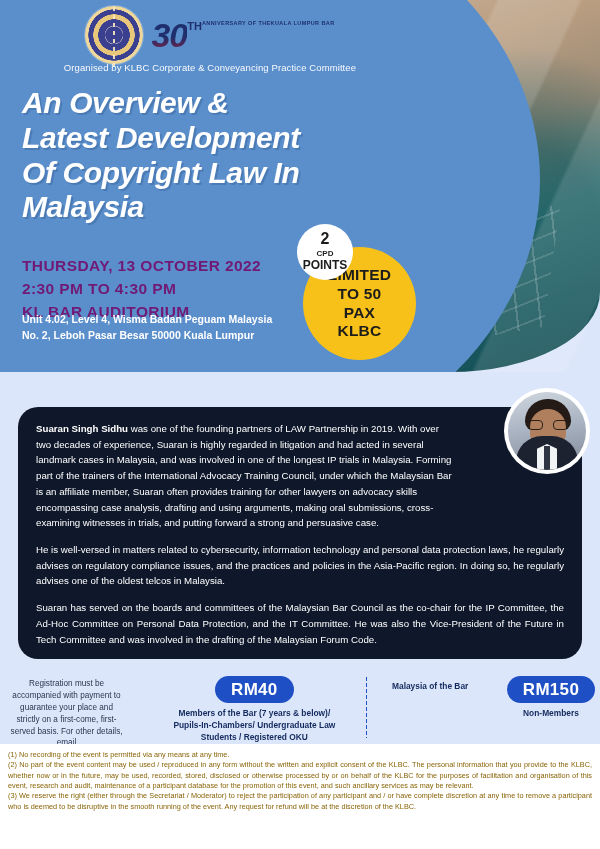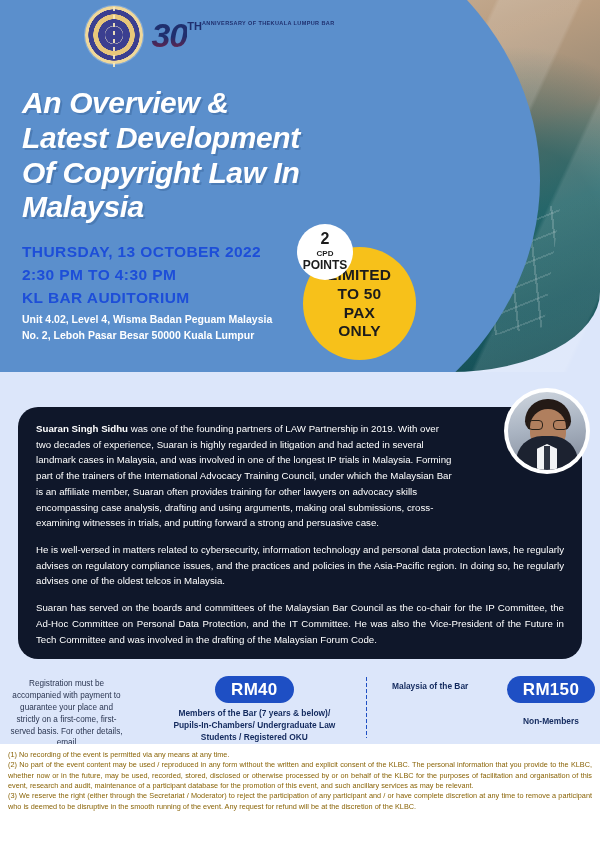--- a/index.html
+++ b/index.html
@@ -62,21 +62,21 @@
   .anniv-sub{font-size:5.5px;font-weight:bold;color:#1f2f6e;letter-spacing:.4px;margin-top:3px;}
   .organiser{position:absolute;left:0;top:62px;width:420px;text-align:center;
     font-size:9.5px;color:#ffffff;opacity:.95;letter-spacing:.1px;}
 
   
   .title{position:absolute;left:22px;top:86px;width:420px;
     font-size:30px;line-height:1.16;font-weight:bold;font-style:italic;color:#ffffff;letter-spacing:-.4px;
     text-shadow:2px 2px 0 rgba(40,80,130,.30);}
   .title span{display:block;}
 
-  .when{position:absolute;left:22px;top:241px;width:330px;color:#1d4ed8;
+  .when{position:absolute;left:22px;top:255px;width:330px;color:#701a75;
     font-size:15.5px;font-weight:bold;line-height:1.48;letter-spacing:.4px;}
   .when span{display:block;}
   .venue{position:absolute;left:22px;top:312px;width:340px;color:#ffffff;
     font-size:10.5px;font-weight:bold;line-height:1.5;}
   .venue span{display:block;}
 
   
   .cpd{position:absolute;left:297px;top:224px;width:56px;height:56px;border-radius:50%;
     background:#ffffff;display:flex;flex-direction:column;align-items:center;justify-content:center;
     color:#1c1c1c;z-index:6;}
@@ -113,21 +113,21 @@
 
   
   .fees{position:absolute;left:0;top:672px;width:600px;height:72px;display:flex;align-items:flex-start;}
   .fee-note{width:196px;padding:6px 10px 0 8px;box-sizing:border-box;text-align:center;
     font-size:8.2px;line-height:1.45;color:#2a3550;}
   .fee-note .email{font-weight:bold;font-size:8.8px;display:block;margin-top:1px;}
   .dots{width:2px;align-self:stretch;margin:4px 7px 6px 7px;
     background-image:radial-gradient(#1E4FC4 45%,transparent 46%);
     background-size:3px 6px;background-repeat:repeat-y;}
   .fee-col{flex:0 0 auto;display:flex;flex-direction:column;align-items:center;padding-top:4px;}
-  .c1{width:208px;} .c2{width:113px;} .c3{width:98px;gap:8px;}
+  .c1{width:208px;} .c2{width:113px;} .c3{width:98px;}
   .pill{background:#1E4FC4;color:#ffffff;font-weight:bold;border-radius:18px;
     padding:3px 16px;font-size:17px;line-height:1.25;letter-spacing:.3px;}
   .fee-desc{margin-top:5px;text-align:center;font-size:8.4px;font-weight:bold;color:#132a5e;line-height:1.42;}
   .fee-desc span{display:block;}
 
   
   .footer{position:absolute;left:0;bottom:0;width:600px;height:105px;background:#ffffff;
     padding:6px 8px 0 8px;box-sizing:border-box;}
   .footer p{margin:0;color:#8a6408;font-size:7.3px;line-height:1.42;text-align:justify;}
   .footer p.first{text-align:left;}
@@ -153,20 +153,21 @@
     <div class="crest"></div>
     <div class="anniv">
       <div class="anniv-top">
         <div class="anniv-30">30</div>
         <div class="anniv-th">TH</div>
       </div>
       <div class="anniv-sub">ANNIVERSARY OF THE</div>
       <div class="anniv-sub">KUALA LUMPUR BAR</div>
     </div>
   </div>
+  <div class="organiser">Organised by KLBC Corporate &amp; Conveyancing Practice Committee</div>
 
   <div class="title">
     <span>An Overview &amp;</span>
     <span>Latest Development</span>
     <span>Of Copyright Law In</span>
     <span>Malaysia</span>
   </div>
 
   <div class="when">
     <span>THURSDAY, 13 OCTOBER 2022</span>
@@ -177,21 +178,21 @@
   <div class="venue">
     <span>Unit 4.02, Level 4, Wisma Badan Peguam Malaysia</span>
     <span>No. 2, Leboh Pasar Besar 50000 Kuala Lumpur</span>
   </div>
 
   <div class="limited">
     <div class="limited-txt">
       <span>LIMITED</span>
       <span>TO 50</span>
       <span>PAX</span>
-      <span>ONLY</span>
+      <span>KLBC</span>
     </div>
   </div>
   <div class="cpd">
     <div class="cpd-num">2</div>
     <div class="cpd-l1">CPD</div>
     <div class="cpd-l2">POINTS</div>
   </div>
 
   <div class="bio">
     <p class="p1"><b>Suaran Singh Sidhu</b><span> was one of the founding partners of LAW Partnership in 2019. With over two decades of experience, Suaran is highly regarded in litigation and had acted in several landmark cases in Malaysia, and was involved in one of the longest IP trials in Malaysia. Forming part of the trainers of the International Advocacy Training Council, under which the Malaysian Bar is an affiliate member, Suaran often provides training for other lawyers on advocacy skills encompassing case analysis, drafting and using arguments, making oral submissions, cross-examining witnesses in trials, and putting forward a strong and persuasive case.</span></p>

